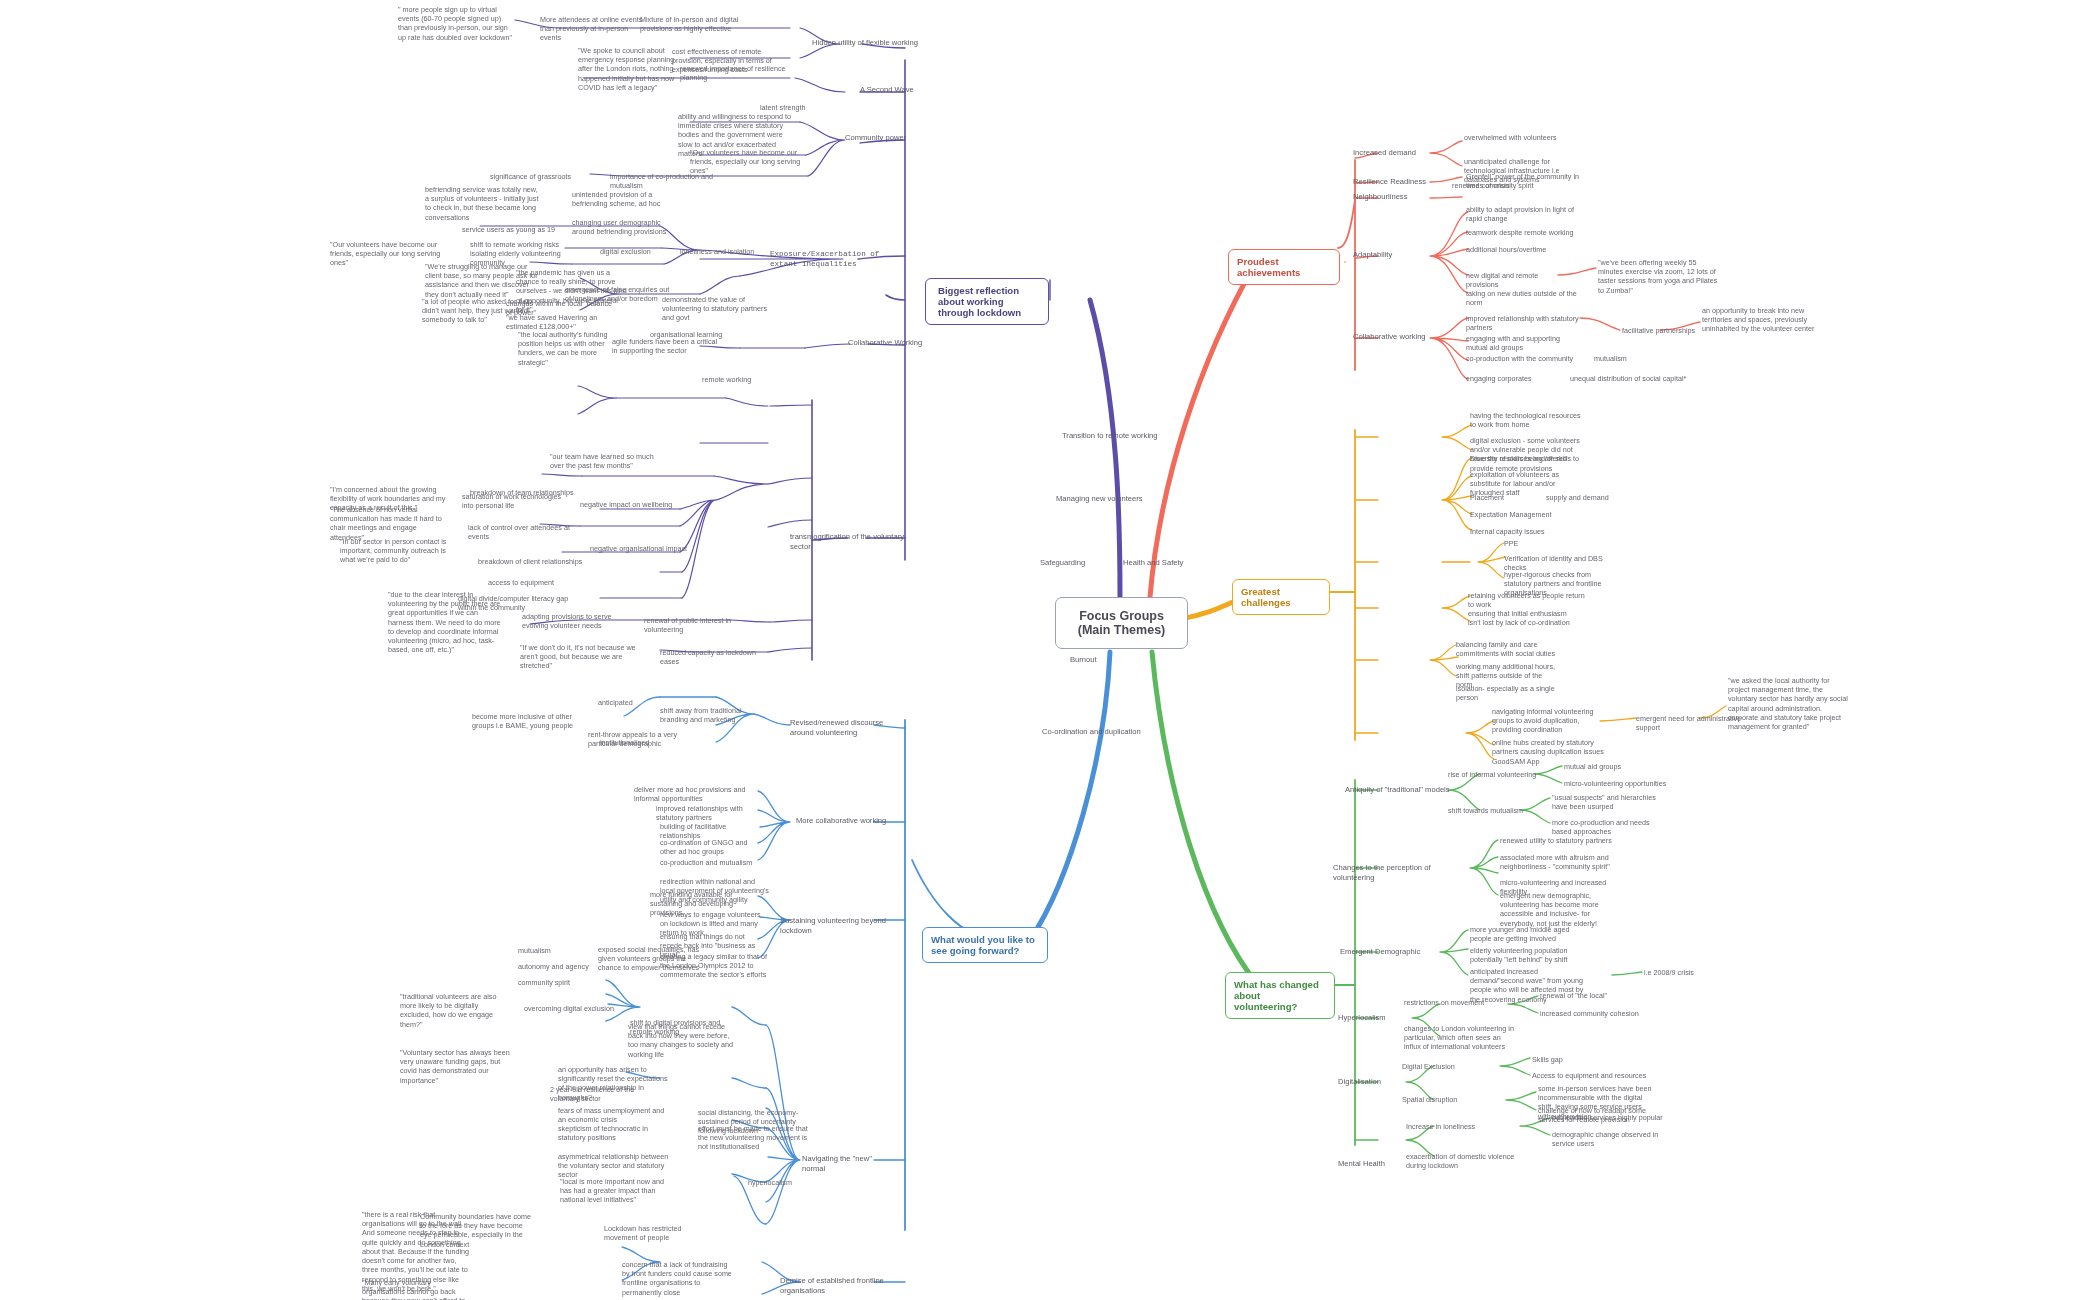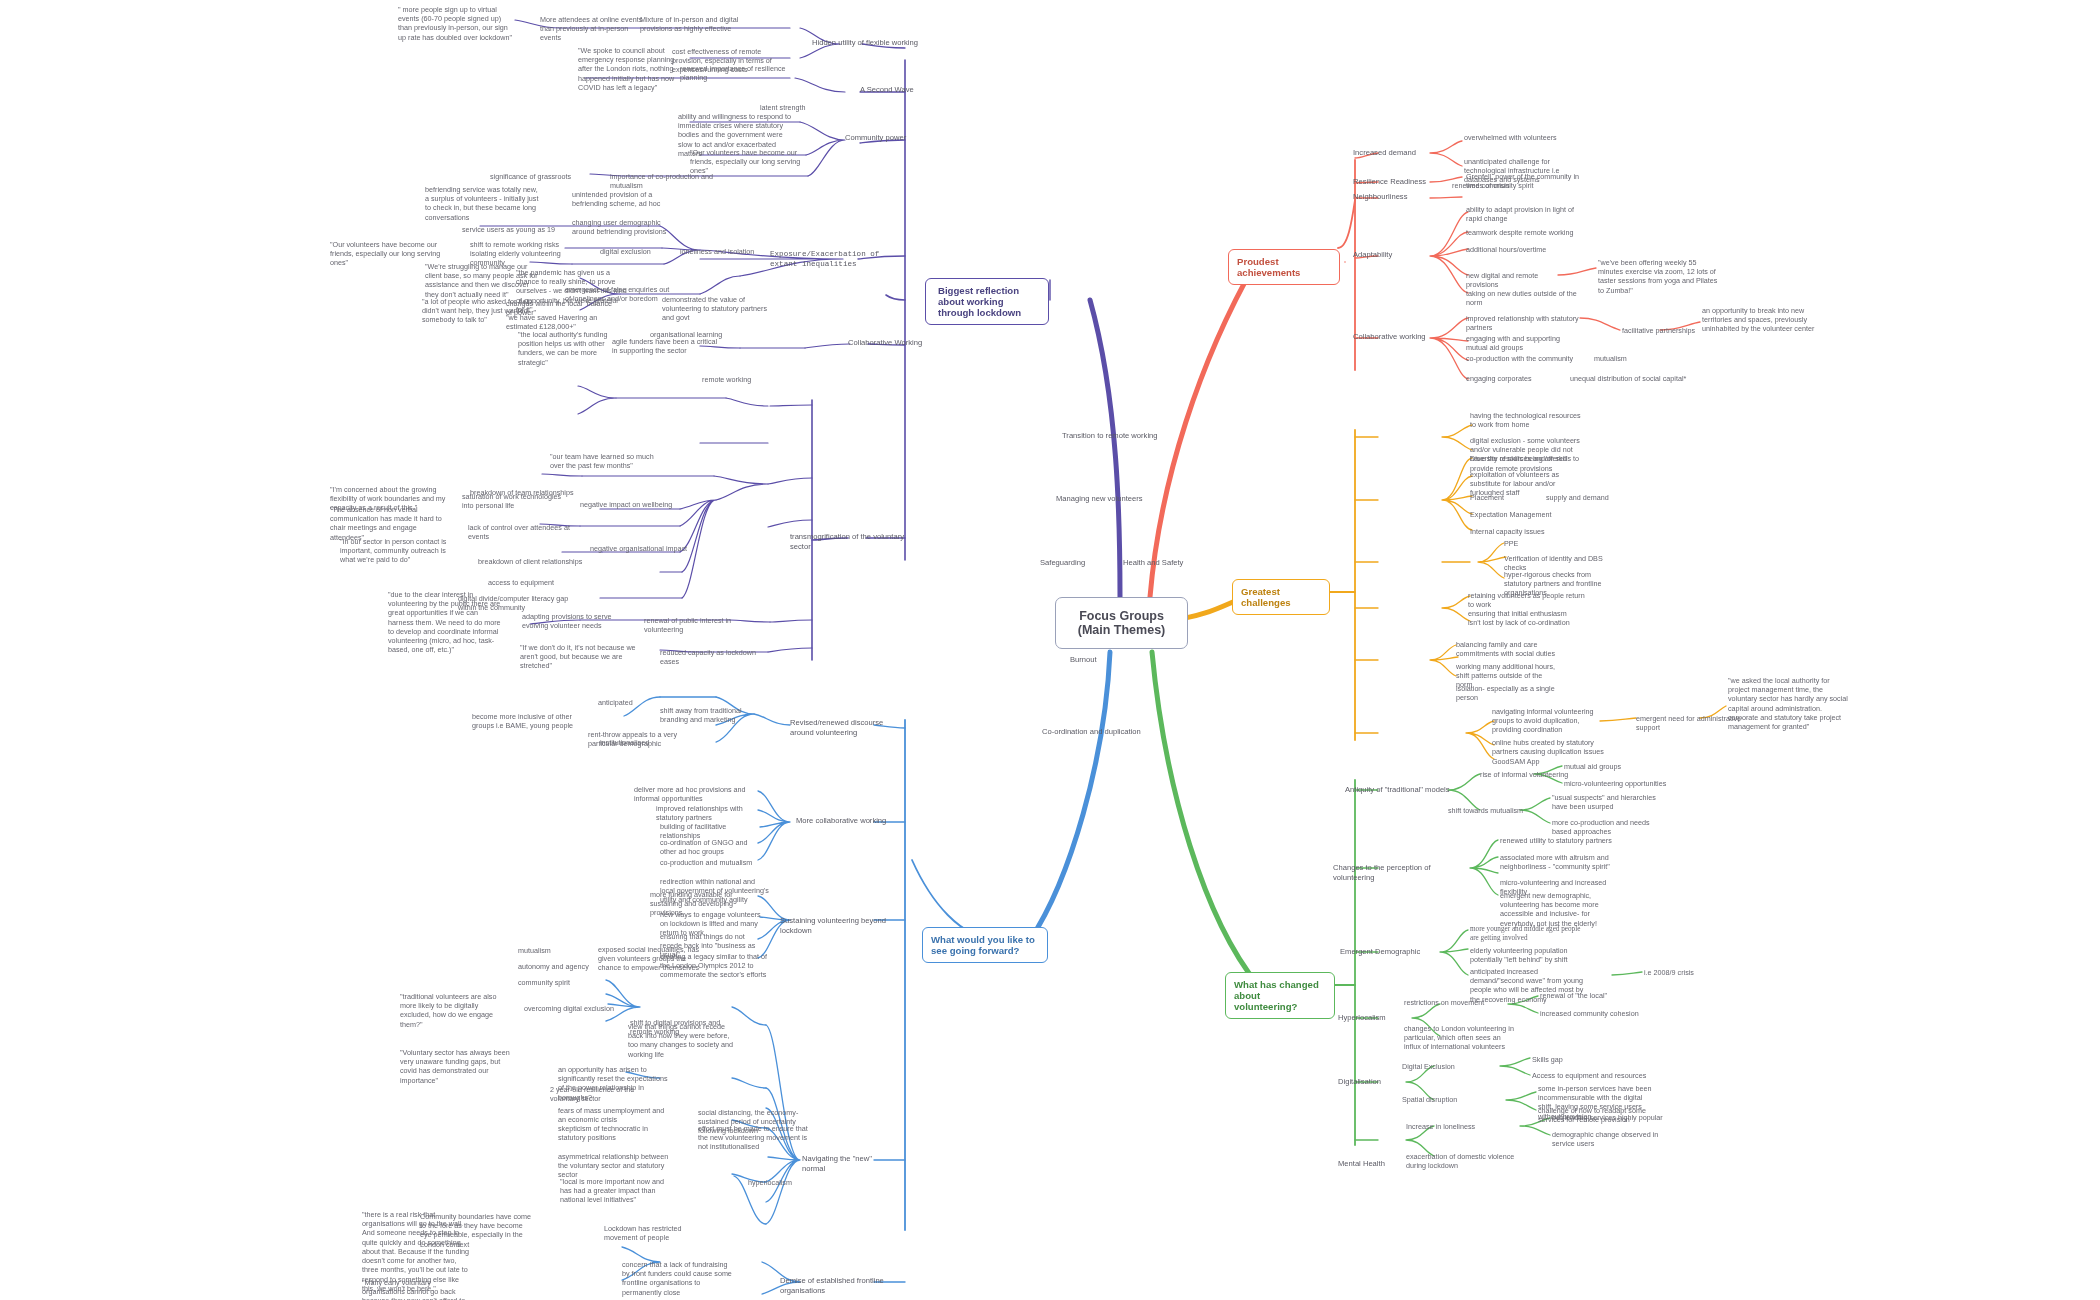--- a/index.html
+++ b/index.html
@@ -323,35 +323,35 @@
 <div class="node leaf" style="left:1456px;top:684px;width:110px;">isolation- especially as a single person</div>
 
 <div class="node mid" style="left:1042px;top:727px;width:112px;">Co-ordination and duplication</div>
 <div class="node leaf" style="left:1492px;top:707px;width:112px;">navigating informal volunteering groups to avoid duplication, providing coordination</div>
 <div class="node leaf" style="left:1636px;top:714px;width:112px;">emergent need for administrative support</div>
 <div class="node leaf" style="left:1728px;top:676px;width:124px;">"we asked the local authority for project management time, the voluntary sector has hardly any social capital around administration. corporate and statutory take project management for granted"</div>
 <div class="node leaf" style="left:1492px;top:738px;width:112px;">online hubs created by statutory partners causing duplication issues</div>
 <div class="node leaf" style="left:1492px;top:757px;width:66px;">GoodSAM App</div>
 
 <div class="node mid" style="left:1345px;top:785px;width:112px;">Antiquity of "traditional" models</div>
-<div class="node leaf" style="left:1448px;top:770px;width:94px;margin-left:32px;">rise of informal volunteering</div>
+<div class="node leaf" style="left:1448px;top:770px;width:94px;">rise of informal volunteering</div>
 <div class="node leaf" style="left:1564px;top:762px;width:84px;">mutual aid groups</div>
 <div class="node leaf" style="left:1564px;top:779px;width:114px;">micro-volunteering opportunities</div>
 <div class="node leaf" style="left:1448px;top:806px;width:78px;">shift towards mutualism</div>
 <div class="node leaf" style="left:1552px;top:793px;width:116px;">"usual suspects" and hierarchies have been usurped</div>
 <div class="node leaf" style="left:1552px;top:818px;width:112px;">more co-production and needs based approaches</div>
 
 <div class="node mid" style="left:1333px;top:863px;width:132px;">Changes to the perception of volunteering</div>
 <div class="node leaf" style="left:1500px;top:836px;width:116px;">renewed utility to statutory partners</div>
 <div class="node leaf" style="left:1500px;top:853px;width:112px;">associated more with altruism and neighborliness - "community spirit"</div>
 <div class="node leaf" style="left:1500px;top:878px;width:116px;">micro-volunteering and increased flexibility</div>
 <div class="node leaf" style="left:1500px;top:891px;width:112px;">emergent new demographic, volunteering has become more accessible and inclusive- for everybody, not just the elderly!</div>
 
 <div class="node mid" style="left:1340px;top:947px;width:96px;">Emergent Demographic</div>
-<div class="node leaf" style="left:1470px;top:925px;width:112px;font-family:Liberation Serif, serif;">more younger and middle aged people are getting involved</div>
+<div class="node leaf" style="left:1470px;top:925px;width:112px;">more younger and middle aged people are getting involved</div>
 <div class="node leaf" style="left:1470px;top:946px;width:112px;">elderly volunteering population potentially "left behind" by shift</div>
 <div class="node leaf" style="left:1470px;top:967px;width:116px;">anticipated increased demand/"second wave" from young people who will be affected most by the recovering economy</div>
 <div class="node leaf" style="left:1644px;top:968px;width:72px;">i.e 2008/9 crisis</div>
 
 <div class="node mid" style="left:1338px;top:1013px;width:70px;">Hyperlocalism</div>
 <div class="node leaf" style="left:1404px;top:998px;width:100px;">restrictions on movement</div>
 <div class="node leaf" style="left:1540px;top:991px;width:92px;">renewal of "the local"</div>
 <div class="node leaf" style="left:1540px;top:1009px;width:112px;">increased community cohesion</div>
 <div class="node leaf" style="left:1404px;top:1024px;width:110px;">changes to London volunteering in particular, which often sees an influx of international volunteers</div>
 

